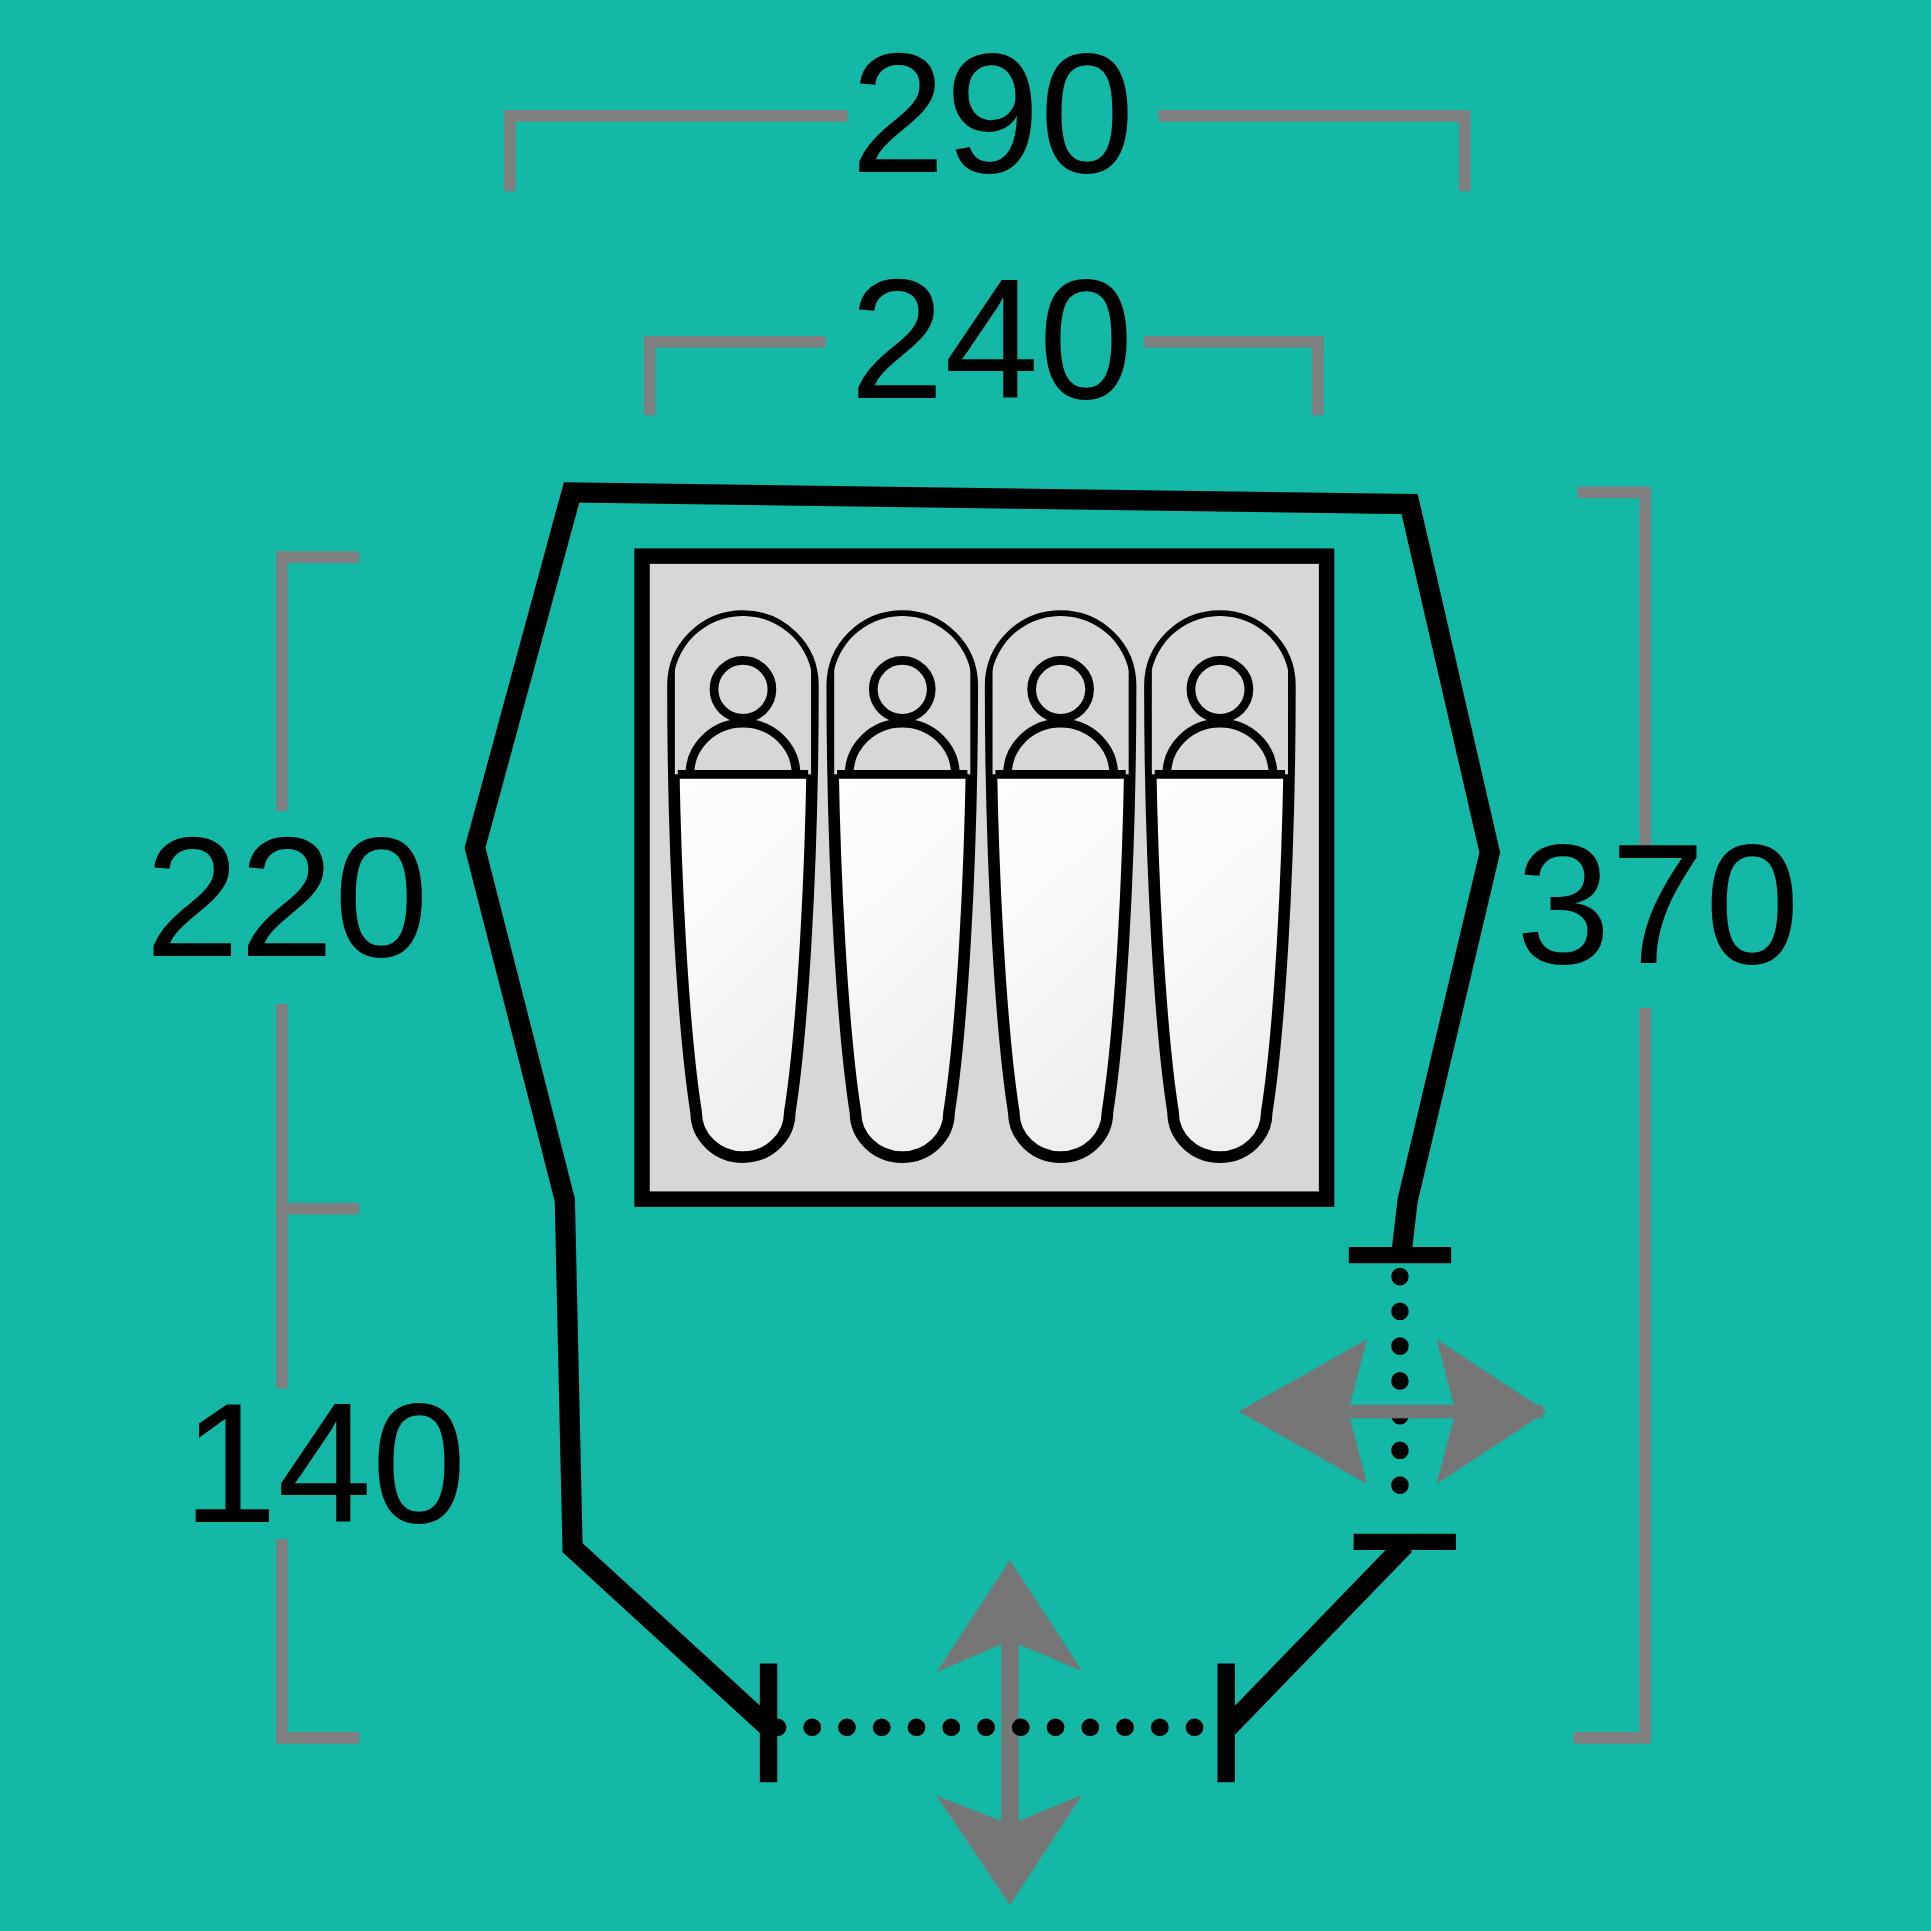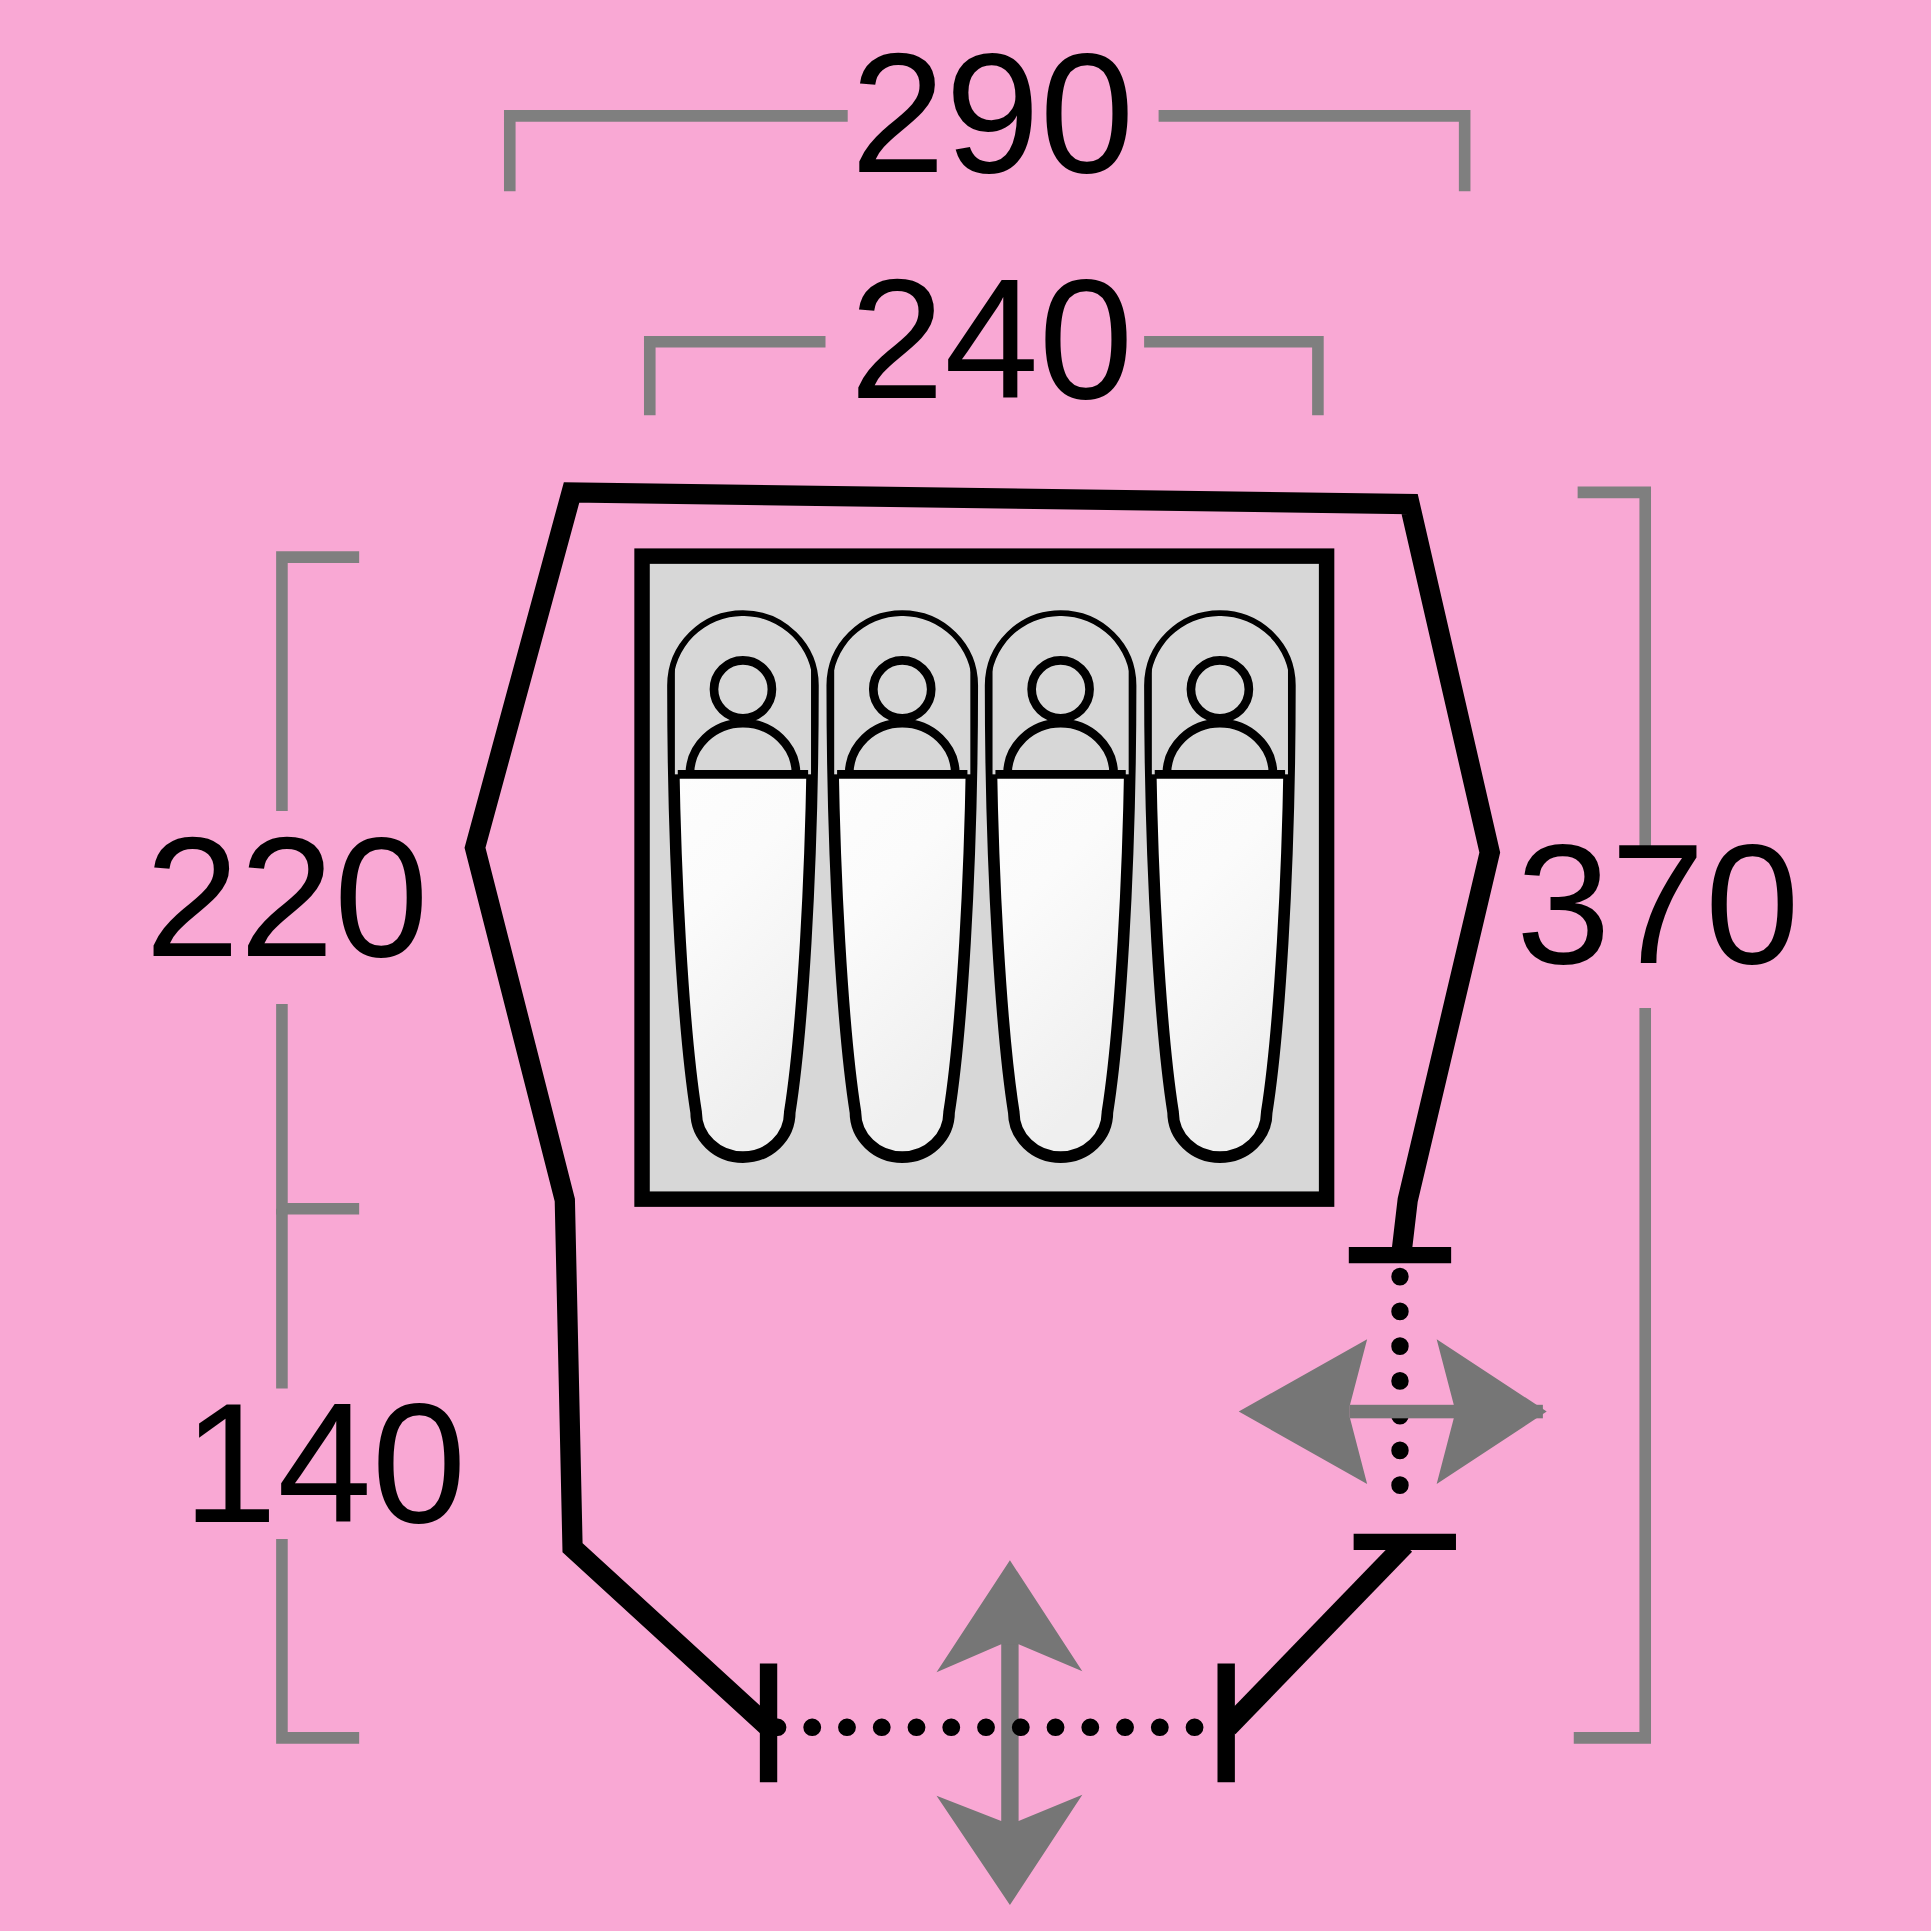--- a/index.html
+++ b/index.html
@@ -1,18 +1,18 @@
 <!DOCTYPE html>
 <html><head>
 <meta charset="utf-8">
 <style>
   html, body { margin: 0; padding: 0; background: #ffffff; }
   .stage {
     width: 1931px; height: 1931px; position: relative;
-    background: #f9a8d4;
+    background: #14b8a6;
     font-family: "Liberation Sans", sans-serif;
   }
   svg { display: block; }
   .dim-text {
     font-family: "Liberation Sans", sans-serif;
     font-size: 176px;
     fill: #000000;
     text-anchor: middle;
   }
   .bracket { fill: none; stroke-width: 12px; stroke-linecap: butt; stroke-linejoin: miter; }

